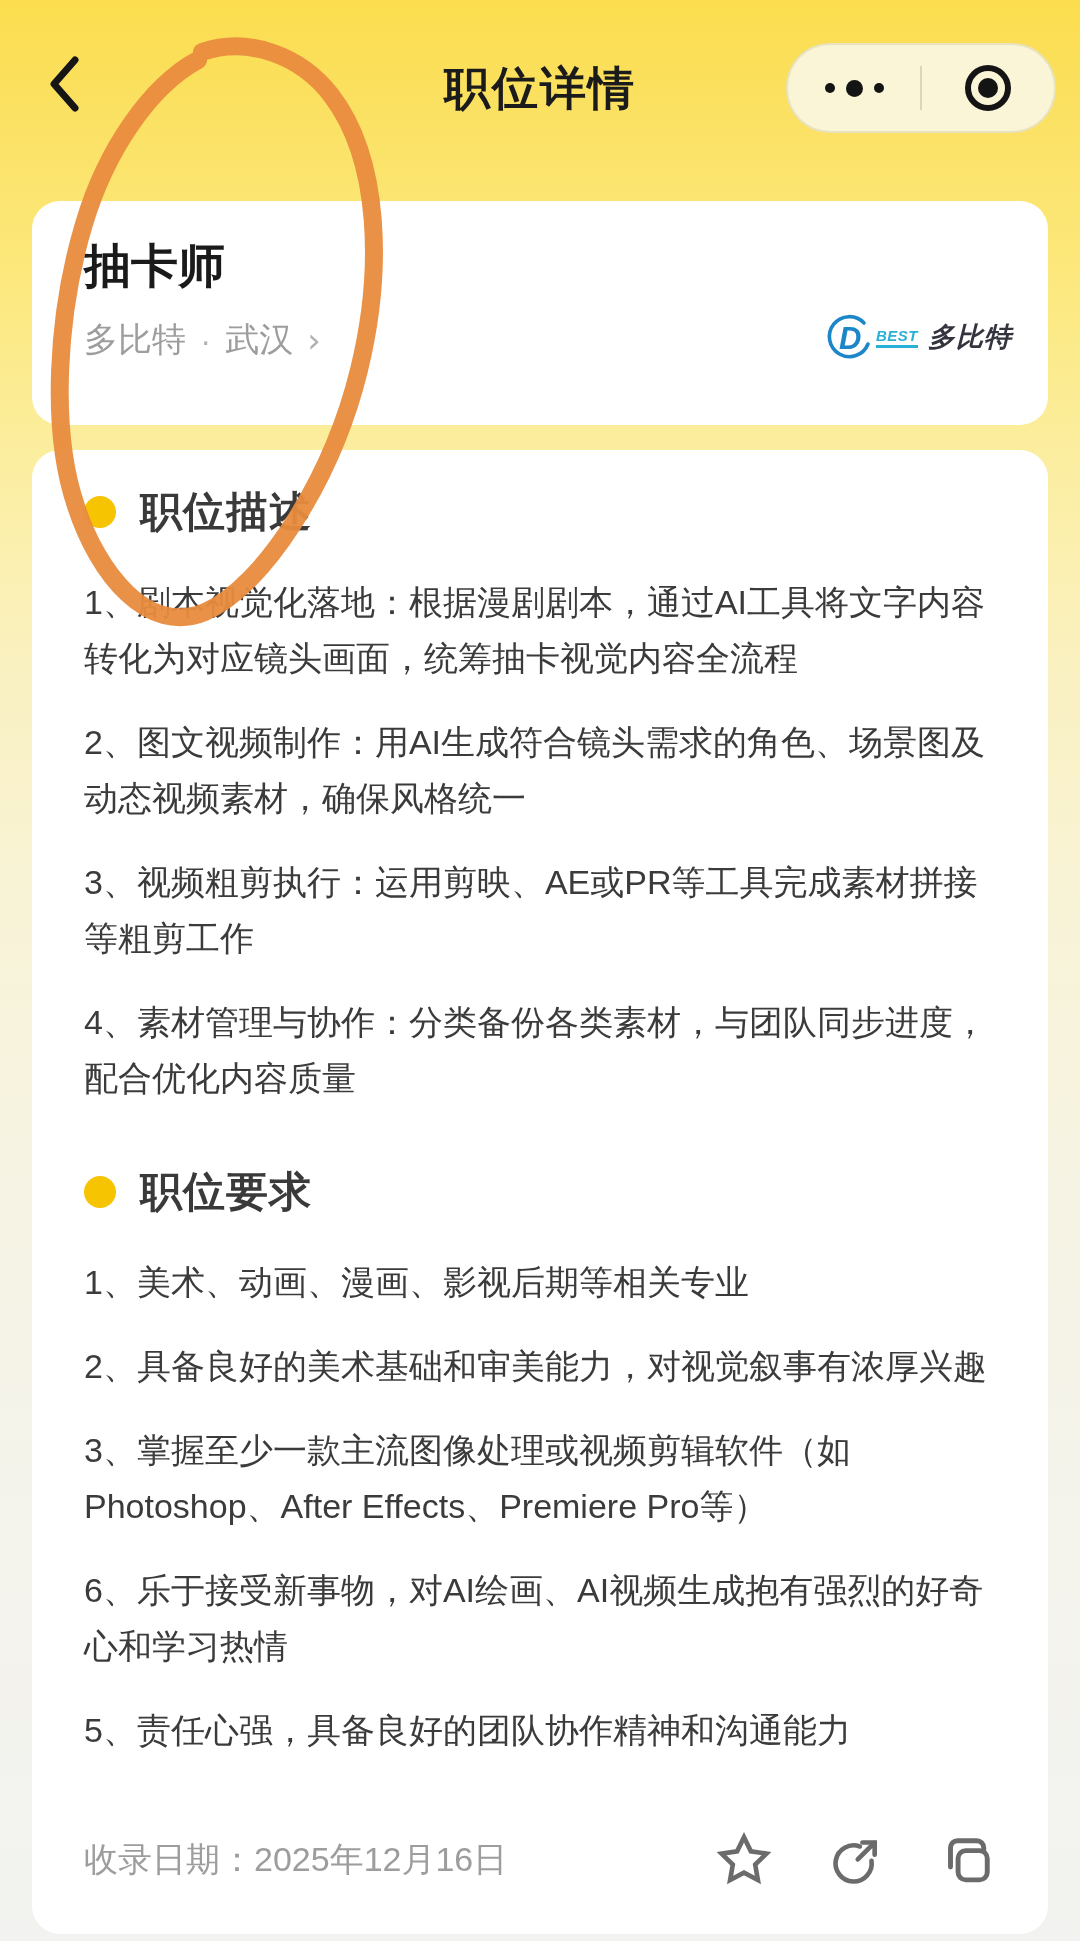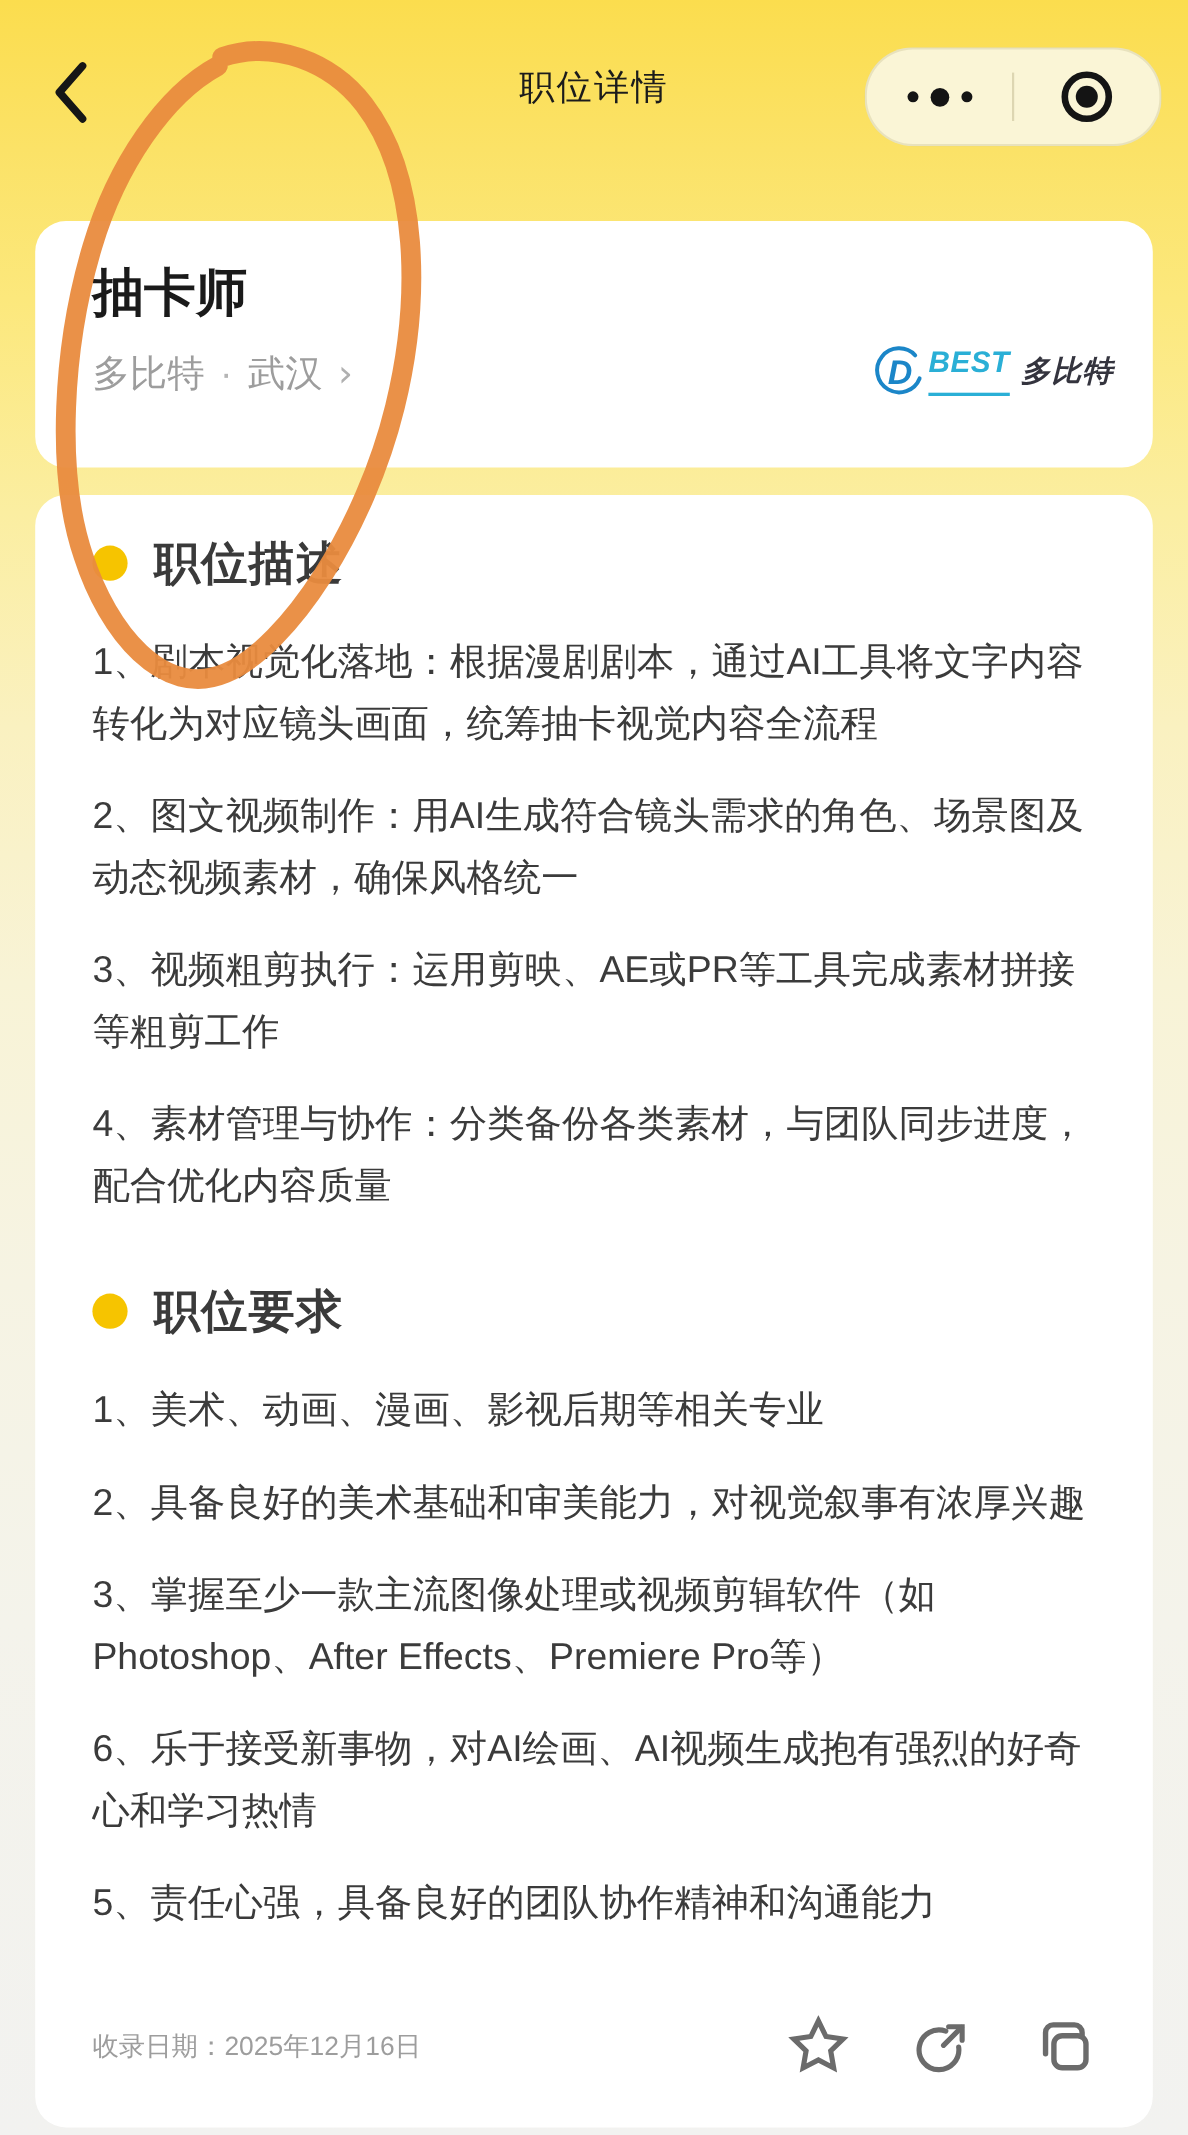--- a/index.html
+++ b/index.html
@@ -8,54 +8,54 @@
     font-family:"Liberation Sans","DejaVu Sans",sans-serif;
     background:linear-gradient(180deg,
       #FBDD4E 0%, #FBE267 7%, #FCE87C 14%, #FBEEA1 24%,
       #FAF1C0 34%, #F8F3D6 46%, #F6F3E3 60%, #F4F3EB 76%, #F2F2F0 100%);
   }
   
   .nav{position:absolute;left:0;top:0;width:1080px;height:140px;}
   .back-btn{position:absolute;left:34px;top:46px;width:60px;height:76px;
     display:flex;align-items:center;justify-content:center;cursor:pointer;}
   .nav-title{position:absolute;left:0;right:0;top:58px;text-align:center;
-    font-size:32px;font-weight:400;color:#1b1b1b;letter-spacing:2px;}
+    font-size:46px;font-weight:700;color:#1b1b1b;letter-spacing:2px;}
   .capsule{position:absolute;right:24px;top:43px;width:266px;height:86px;
     background:#FAF5D6;border:2px solid rgba(130,115,40,.14);border-radius:44px;
     display:flex;align-items:center;}
   .capsule-half{flex:1;height:100%;display:flex;align-items:center;justify-content:center;cursor:pointer;}
   .capsule-divider{width:2px;height:44px;background:#DDD6B2;}
   .dots{display:flex;align-items:center;gap:11px;}
   .dot-s{width:10px;height:10px;border-radius:50%;background:#141414;}
   .dot-l{width:17px;height:17px;border-radius:50%;background:#141414;}
   .target-ring{width:46px;height:46px;border:6px solid #141414;border-radius:50%;
     display:flex;align-items:center;justify-content:center;box-sizing:border-box;}
   .target-core{width:20px;height:20px;border-radius:50%;background:#141414;}
   
   .card{position:absolute;left:32px;right:32px;background:#ffffff;border-radius:28px;}
   .job-card{top:201px;height:224px;padding:0;}
   .job-title{position:absolute;left:52px;top:34px;font-size:47px;font-weight:700;color:#1a1a1a;}
   .company-row{position:absolute;left:52px;top:116px;display:flex;align-items:center;
     font-size:34px;color:#9d9d9d;cursor:pointer;}
   .company-row .sep{margin:0 14px;color:#b5b5b5;}
   .company-chevron{margin-left:14px;font-size:34px;color:#b0b0b0;font-family:"DejaVu Sans",sans-serif;}
   .logo{position:absolute;right:36px;top:112px;display:flex;align-items:center;}
-  .logo-best{font-size:27px;font-weight:800;font-style:italic;color:#2AAFD6;
-    letter-spacing:.5px;margin-left:2px;border-bottom:3px solid #2AAFD6;padding-bottom:12px;}
+  .logo-best{font-size:15px;font-weight:800;font-style:italic;color:#2AAFD6;
+    letter-spacing:.5px;margin-left:2px;border-bottom:3px solid #2AAFD6;padding-bottom:1px;}
   .logo-cn{font-size:27px;font-weight:800;font-style:italic;color:#34343E;margin-left:10px;letter-spacing:1px;}
   
   .detail-card{top:450px;height:1484px;padding:34px 52px 0;box-sizing:border-box;}
   .sec-head{display:flex;align-items:center;margin:0 0 34px;}
   .sec-head.second{margin-top:58px;align-items:center;}
   .sec-dot{width:32px;height:32px;border-radius:50%;background:#F6C400;flex:0 0 auto;}
   .sec-title{font-size:42px;font-weight:700;color:#3a3a3a;margin-left:24px;letter-spacing:1px;}
   .item{margin:0 0 28px;font-size:34px;line-height:56px;color:#3b3b3b;}
   .card-footer{position:absolute;left:52px;right:52px;bottom:44px;height:60px;
     display:flex;align-items:center;}
-  .footer-date{font-size:24px;color:#9d9d9d;}
+  .footer-date{font-size:34px;color:#9d9d9d;}
   .footer-icons{margin-left:auto;display:flex;align-items:center;gap:56px;}
   .foot-icon{width:56px;height:56px;cursor:pointer;display:block;}
   
   .annotation{position:absolute;left:30px;top:18px;width:420px;height:680px;
     pointer-events:none;z-index:50;}
 </style>
 </head>
 <body>
 
 <div class="nav">

